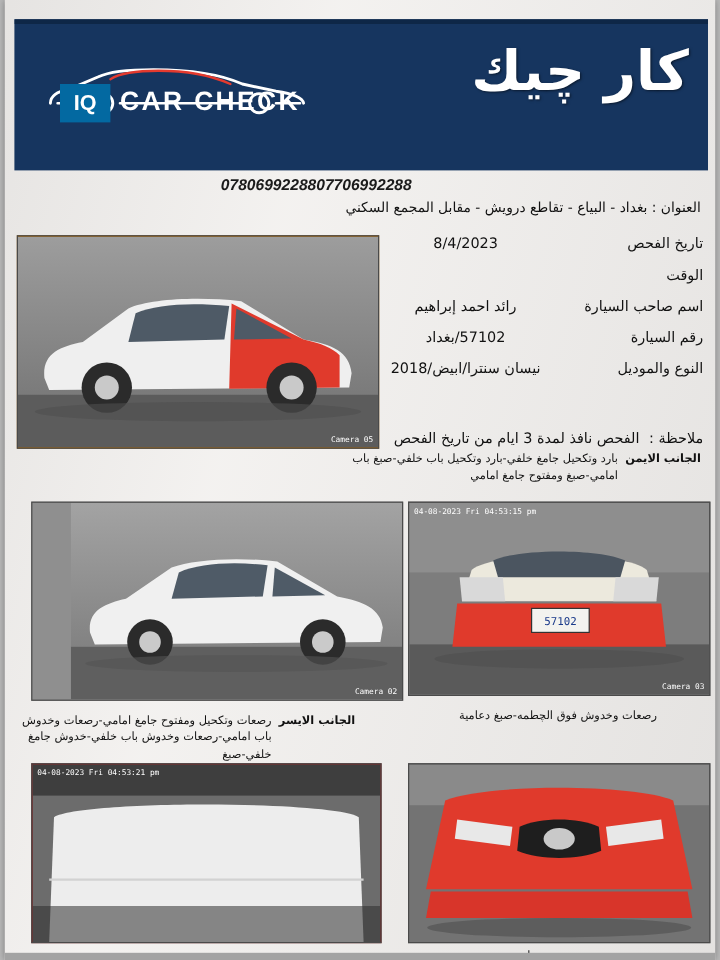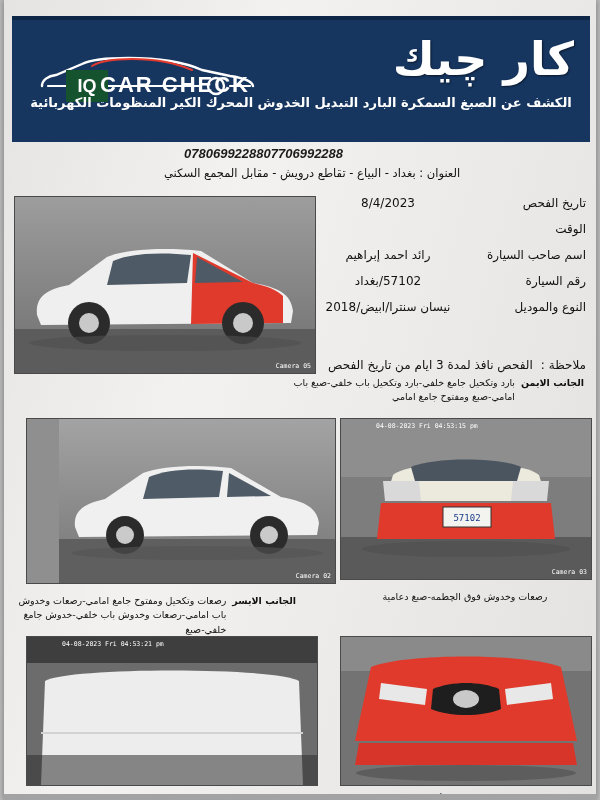--- a/index.html
+++ b/index.html
@@ -73,27 +73,26 @@
     color:#ffffff;
     font-size: 22px;
     font-weight: bold;
     letter-spacing: 2px;
     font-family: "Liberation Sans", sans-serif;
   }
   .logo-badge {
     position:absolute;
     left: 16px; top: 20px;
     width: 42px; height: 32px;
-    background:#14532d;
+    background:#0369a1;
     color:#fff;
     font-size:18px;
     font-weight:bold;
     display:flex; align-items:center; justify-content:center;
     font-family:"Liberation Sans", sans-serif;
-    margin-left:16px;
   }
   .services-line {
     position:absolute;
     right: 14px; top: 78px;
     left: 14px;
     text-align: center;
     color:#ffffff;
     font-size: 13px;
     font-weight: bold;
     direction: rtl;
@@ -113,21 +112,21 @@
     direction: ltr;
     font-family:"Liberation Sans", sans-serif;
     font-style:italic;
   }
 
   
   .address {
     position:absolute;
     right: 12px; top: 166px;
     width: 420px;
-    text-align: left;
+    text-align: right;
     font-size: 11.5px;
     color:#111;
     direction: rtl;
   }
 
   
   .info {
     position:absolute;
     right: 10px; top: 196px;
     width: 300px;
@@ -182,21 +181,21 @@
     overflow:hidden;
     border: 1px solid #4a4a4a;
   }
   .photo .stamp {
     position:absolute;
     font-family:"DejaVu Sans Mono","Liberation Mono",monospace;
     color:#fff;
     font-size: 6.5px;
     direction: ltr;
   }
-  .stamp-tl { left:4px; top:3px;margin-left:31px; }
+  .stamp-tl { left:4px; top:3px; }
   .stamp-br { right:4px; bottom:3px; }
 
   .cap {
     position:absolute;
     direction: rtl;
     font-size: 9.5px;
     color:#111;
     line-height: 1.5;
     text-align: center;
   }
@@ -245,21 +244,20 @@
           <path d="M8 36 C8 30 14 26 22 25 L48 14 C56 10 70 8 94 8 C124 8 150 12 168 20 L196 26 C210 28 218 31 219 36" fill="none" stroke="#ffffff" stroke-width="2.4" stroke-linecap="round"></path>
           <path d="M58 16 C66 11 80 9 98 9 C120 9 142 13 158 20" fill="none" stroke="#e43a2e" stroke-width="2" stroke-linecap="round"></path>
           <circle cx="52" cy="36" r="8" fill="none" stroke="#ffffff" stroke-width="2.4"></circle>
           <circle cx="182" cy="36" r="8" fill="none" stroke="#ffffff" stroke-width="2.4"></circle>
           <path d="M14 36 L40 36 M66 36 L166 36 M196 36 L216 36" stroke="#ffffff" stroke-width="2.2" stroke-linecap="round"></path>
         </svg>
         <div class="logo-badge">IQ</div>
         <div class="logo-text">CAR CHECK</div>
       </div>
 
-      <div class="services-line">الكشف عن الصبغ  السمكرة  البارد  التبديل  الخدوش  المحرك  الكير  المنظومات الكهربائية</div>
     </div>
 
     <div class="phones">
       <span>07806992288</span>
       <span>07706992288</span>
     </div>
 
     <div class="address">العنوان : بغداد - البياع - تقاطع درويش - مقابل المجمع السكني</div>
 
     <div class="colon-col">

